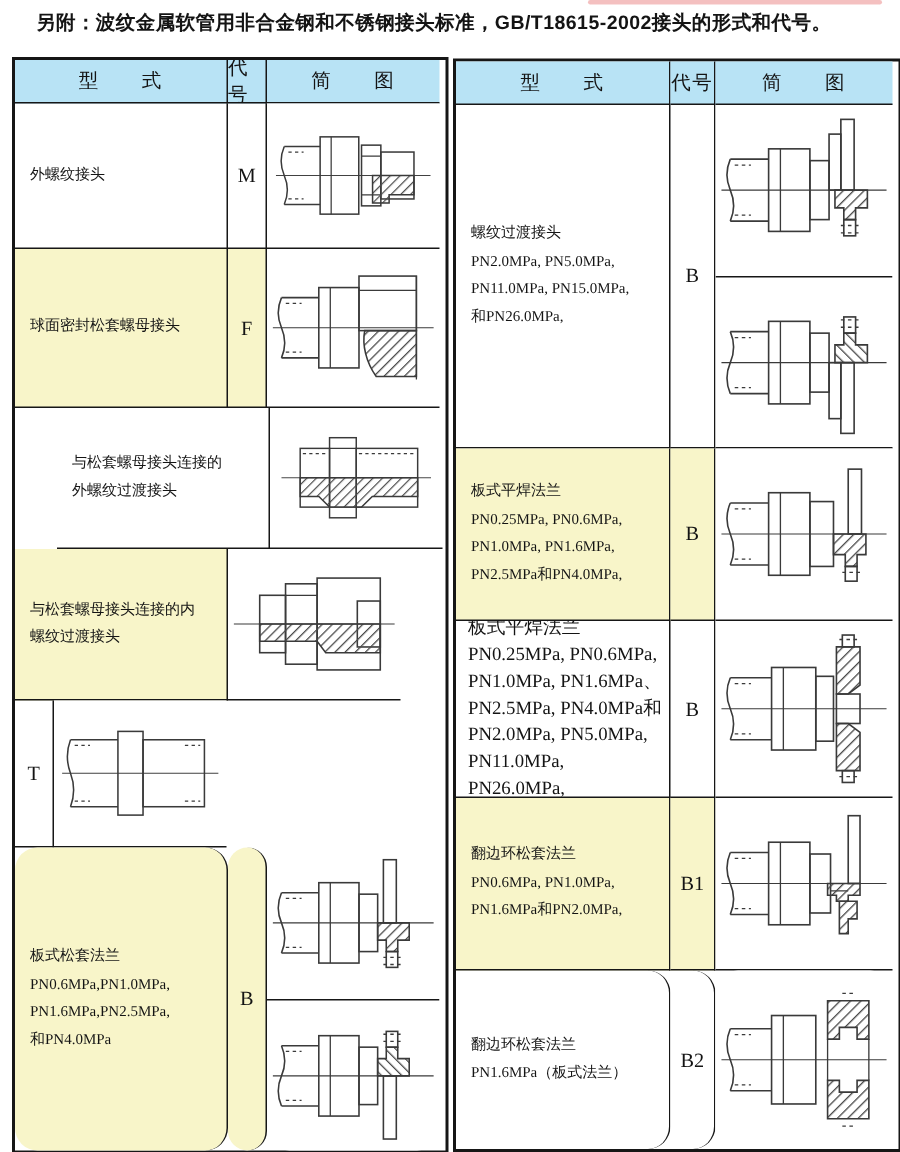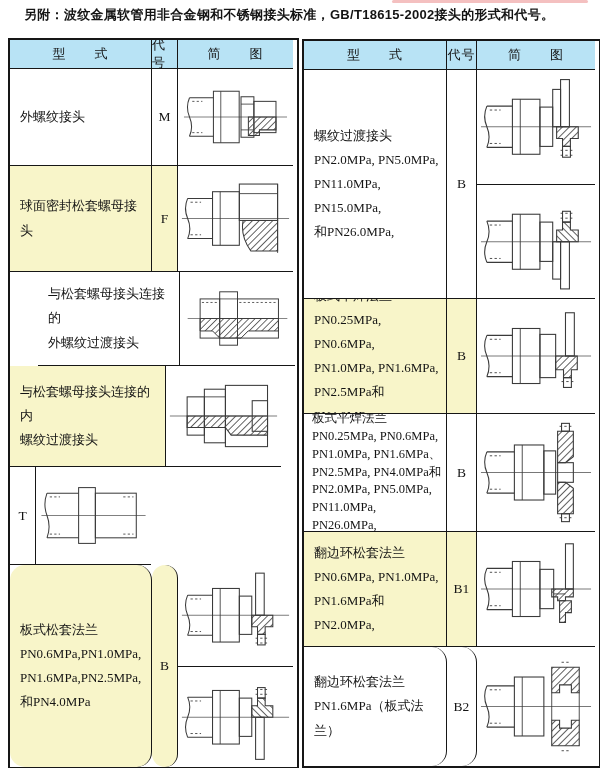--- a/index.html
+++ b/index.html
@@ -12,21 +12,21 @@
   #tables{position:absolute;left:8px;top:38px;display:flex;gap:3px;align-items:center;}
   .tbl{border:2px solid #161616;background:#fff;}
   .row{display:flex;}
   .row:last-child .cell{border-bottom:none;border-radius:15px;}
   .cell{border-right:1.2px solid #161616;border-bottom:1.2px solid #161616;
         box-sizing:border-box;overflow:hidden;}
   .cell.last{border-right:none;}
   .hcell{display:flex;align-items:center;justify-content:center;background:var(--hdr,#b8e3f5);
          font-size:13px;font-weight:500;letter-spacing:1px;}
   .tcell{display:flex;align-items:center;padding:4px 4px 4px 10px;
-         font-family:"Liberation Serif","DejaVu Sans",serif;font-size:13px;line-height:1.85;
+         font-family:"Liberation Serif","DejaVu Sans",serif;font-size:10px;line-height:1.85;
          white-space:pre-line;}
   .tcell.dense{line-height:1.42;font-size:12.5px;padding-left:8px;}
   .ccell{display:flex;align-items:center;justify-content:center;
          font-family:"Liberation Serif","DejaVu Sans",serif;font-size:13.5px;}
   .hl{background:var(--hlt,#f8f5c9);}
   .dcell{display:flex;flex-direction:column;padding:0;background:#fff;}
   .dwrap{flex:1;display:flex;min-height:0;padding:2px;box-sizing:border-box;}
   .dwrap.split{border-bottom:1.2px solid #161616;}
   .dwrap svg{display:block;width:100%;height:100%;}
 </style>
@@ -114,21 +114,21 @@
                 <line x1="38" y1="28" x2="58" y2="28" stroke="#3a3a3a" stroke-width="0.9"></line>
                 <line x1="38" y1="72" x2="58" y2="72" stroke="#3a3a3a" stroke-width="0.9"></line>
                 <rect x="58" y="28" width="46" height="44" stroke="#3a3a3a" stroke-width="1.1" fill="none"></rect>
                 <line x1="60" y1="32" x2="102" y2="32" stroke="#3a3a3a" stroke-width="0.9" stroke-dasharray="2.4 2.4"></line>
                 <path d="M16 50 H104 V64 H70 L62 72 H38 L30 64 H16 Z" fill="url(#h3)" stroke="#3a3a3a" stroke-width="1.1"></path>
               </svg>
             </div>
           </div>
         </div>
         <div class="row" style="height: 101px;">
-          <div class="cell tcell hl" style="width: 156px;">与松套螺母接头连接的内
+          <div class="cell tcell hl" style="width: 142px;">与松套螺母接头连接的内
 螺纹过渡接头</div>
           <div class="cell dcell last" style="width: 115px;">
             <div class="dwrap">
               <svg viewBox="0 0 116 100" preserveAspectRatio="xMidYMid meet">
                 <defs>
                   <pattern id="h4" patternUnits="userSpaceOnUse" width="5" height="5" patternTransform="rotate(45)">
                     <line x1="0" y1="0" x2="0" y2="5" stroke="#4a4a4a" stroke-width="1.8"></line>
                   </pattern>
                 </defs>
                 <line x1="2" y1="50" x2="114" y2="50" stroke="#3a3a3a" stroke-width="0.7"></line>

